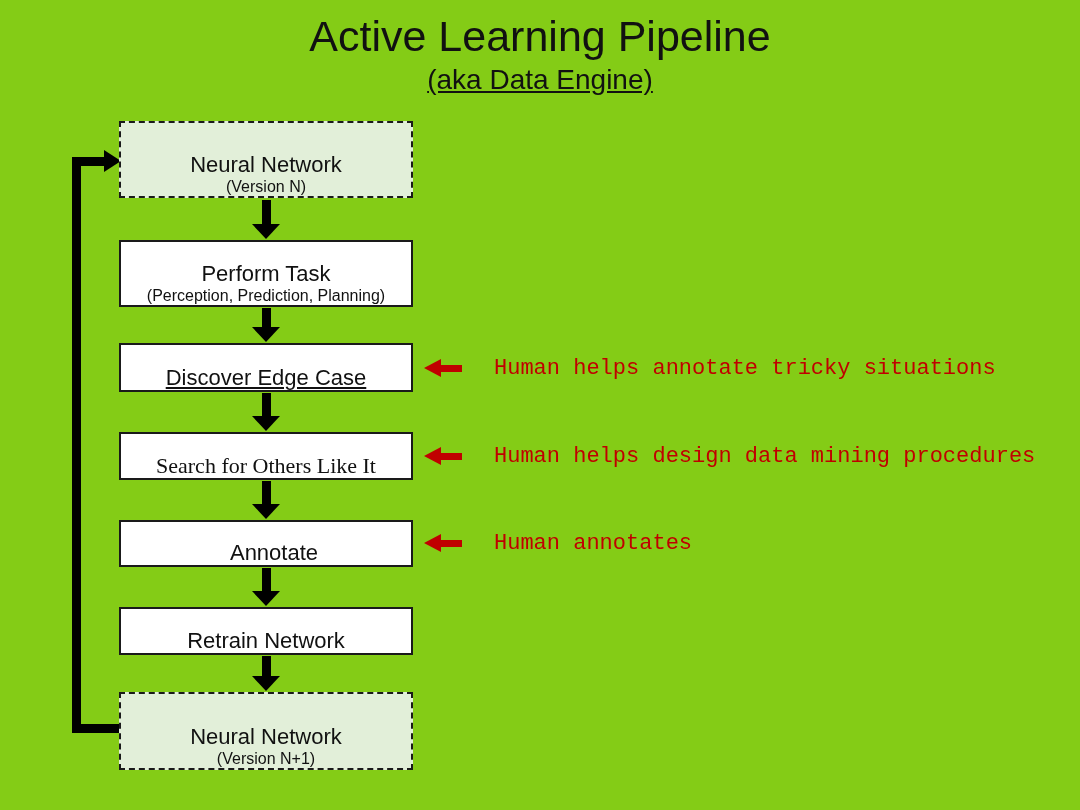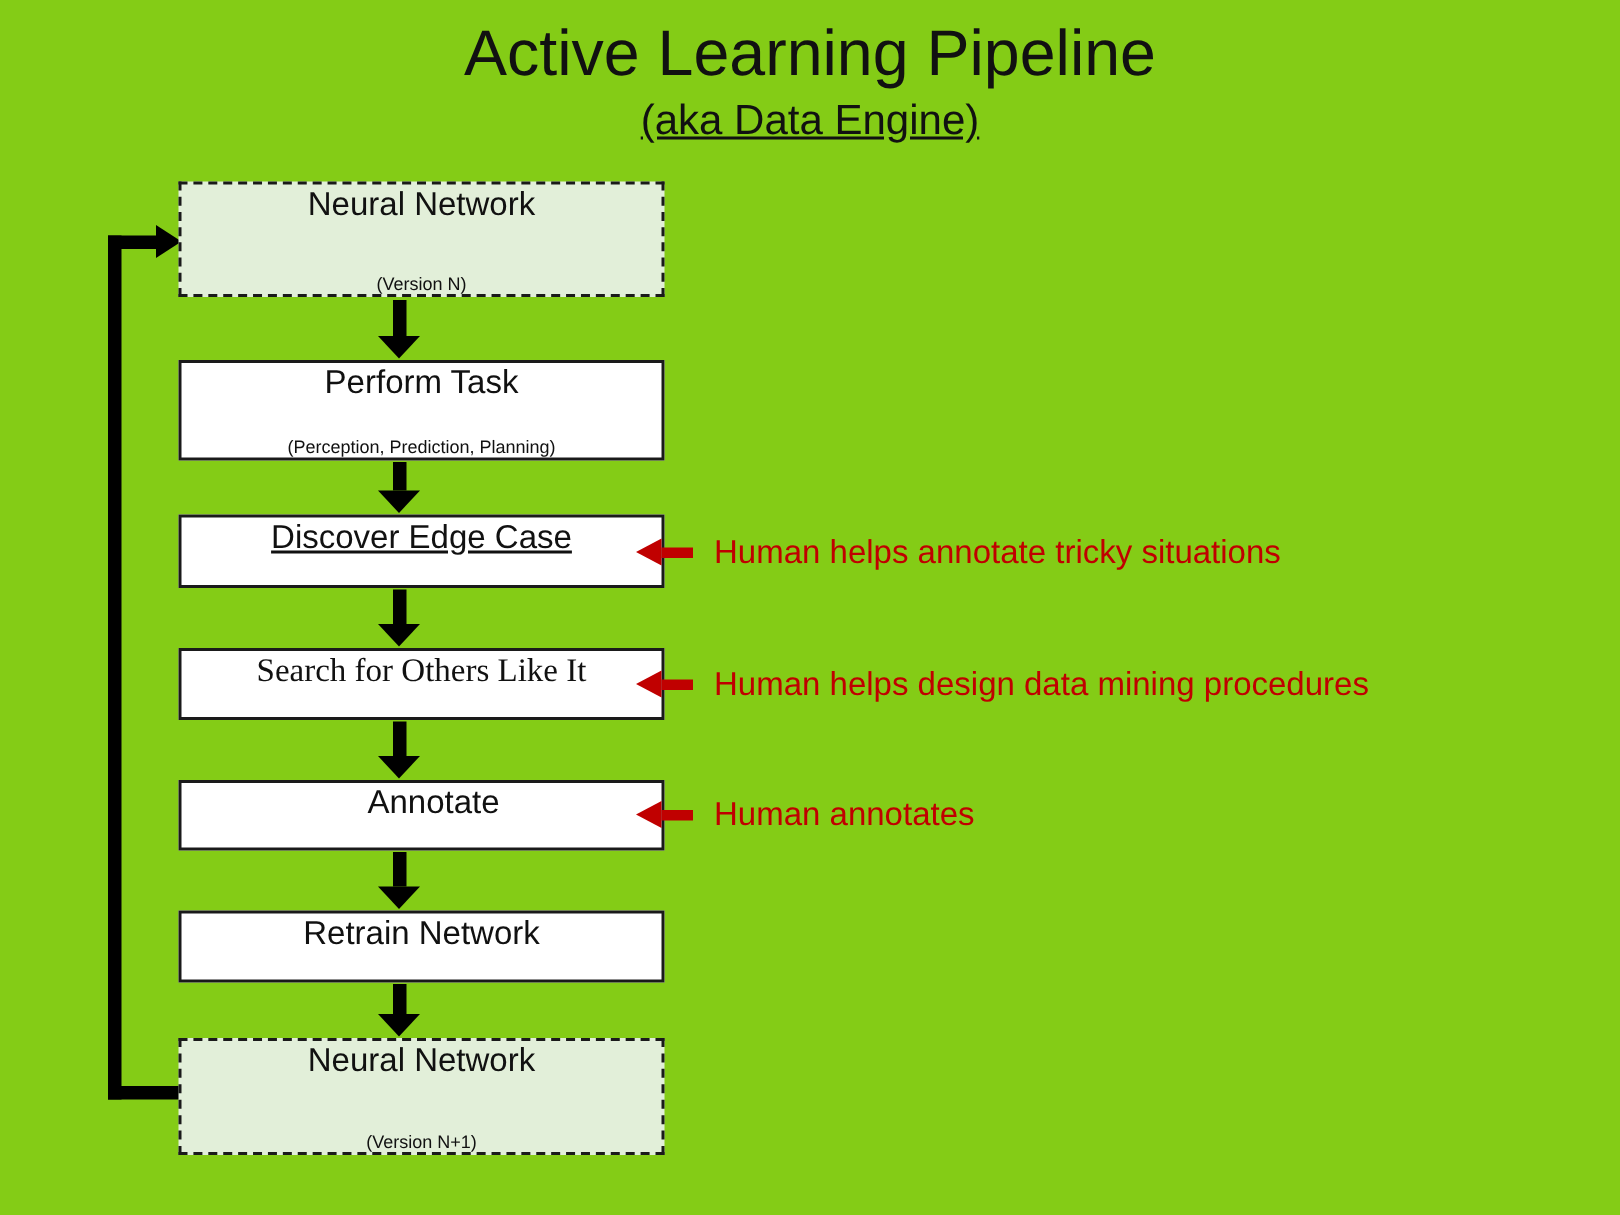--- a/index.html
+++ b/index.html
@@ -36,43 +36,43 @@
     font-size: 28px;
     font-weight: 400;
     color: #111111;
     text-decoration: underline;
   }
 
   
   .node {
     position: absolute;
     left: 119px;
-    width: 324px;
+    width: 294px;
     box-sizing: border-box;
     display: flex;
     flex-direction: column;
     align-items: center;
-    justify-content: space-between;
+    justify-content: flex-end;
     text-align: center;
   }
   .node.solid {
     background: #ffffff;
     border: 2px solid #1a1a1a;
   }
   .node.green-dashed {
     background: #e2efd9;
     border: 2px dashed #1a1a1a;
   }
   .node-label {
     font-size: 22px;
     line-height: 1.15;
     color: #111111;
   }
   .node-sublabel {
-    font-size: 12px;
+    font-size: 16px;
     line-height: 1.2;
     color: #111111;
   }
 
   
   .v-arrow {
     position: absolute;
     left: 252px;
     width: 28px;
     display: flex;
@@ -105,22 +105,23 @@
     border-left: 17px solid #000000;
   }
 
   
   .annotation {
     position: absolute;
     left: 424px;
     height: 24px;
     display: flex;
     align-items: center;
-    gap: 14px;
+    gap: 32px;
     white-space: nowrap;
+    font-family: Liberation Mono, monospace;
   }
   .r-arrow {
     display: inline-flex;
     align-items: center;
     width: 38px;
     height: 18px;
     flex: none;
   }
   .r-arrow .tri {
     width: 0; height: 0;

